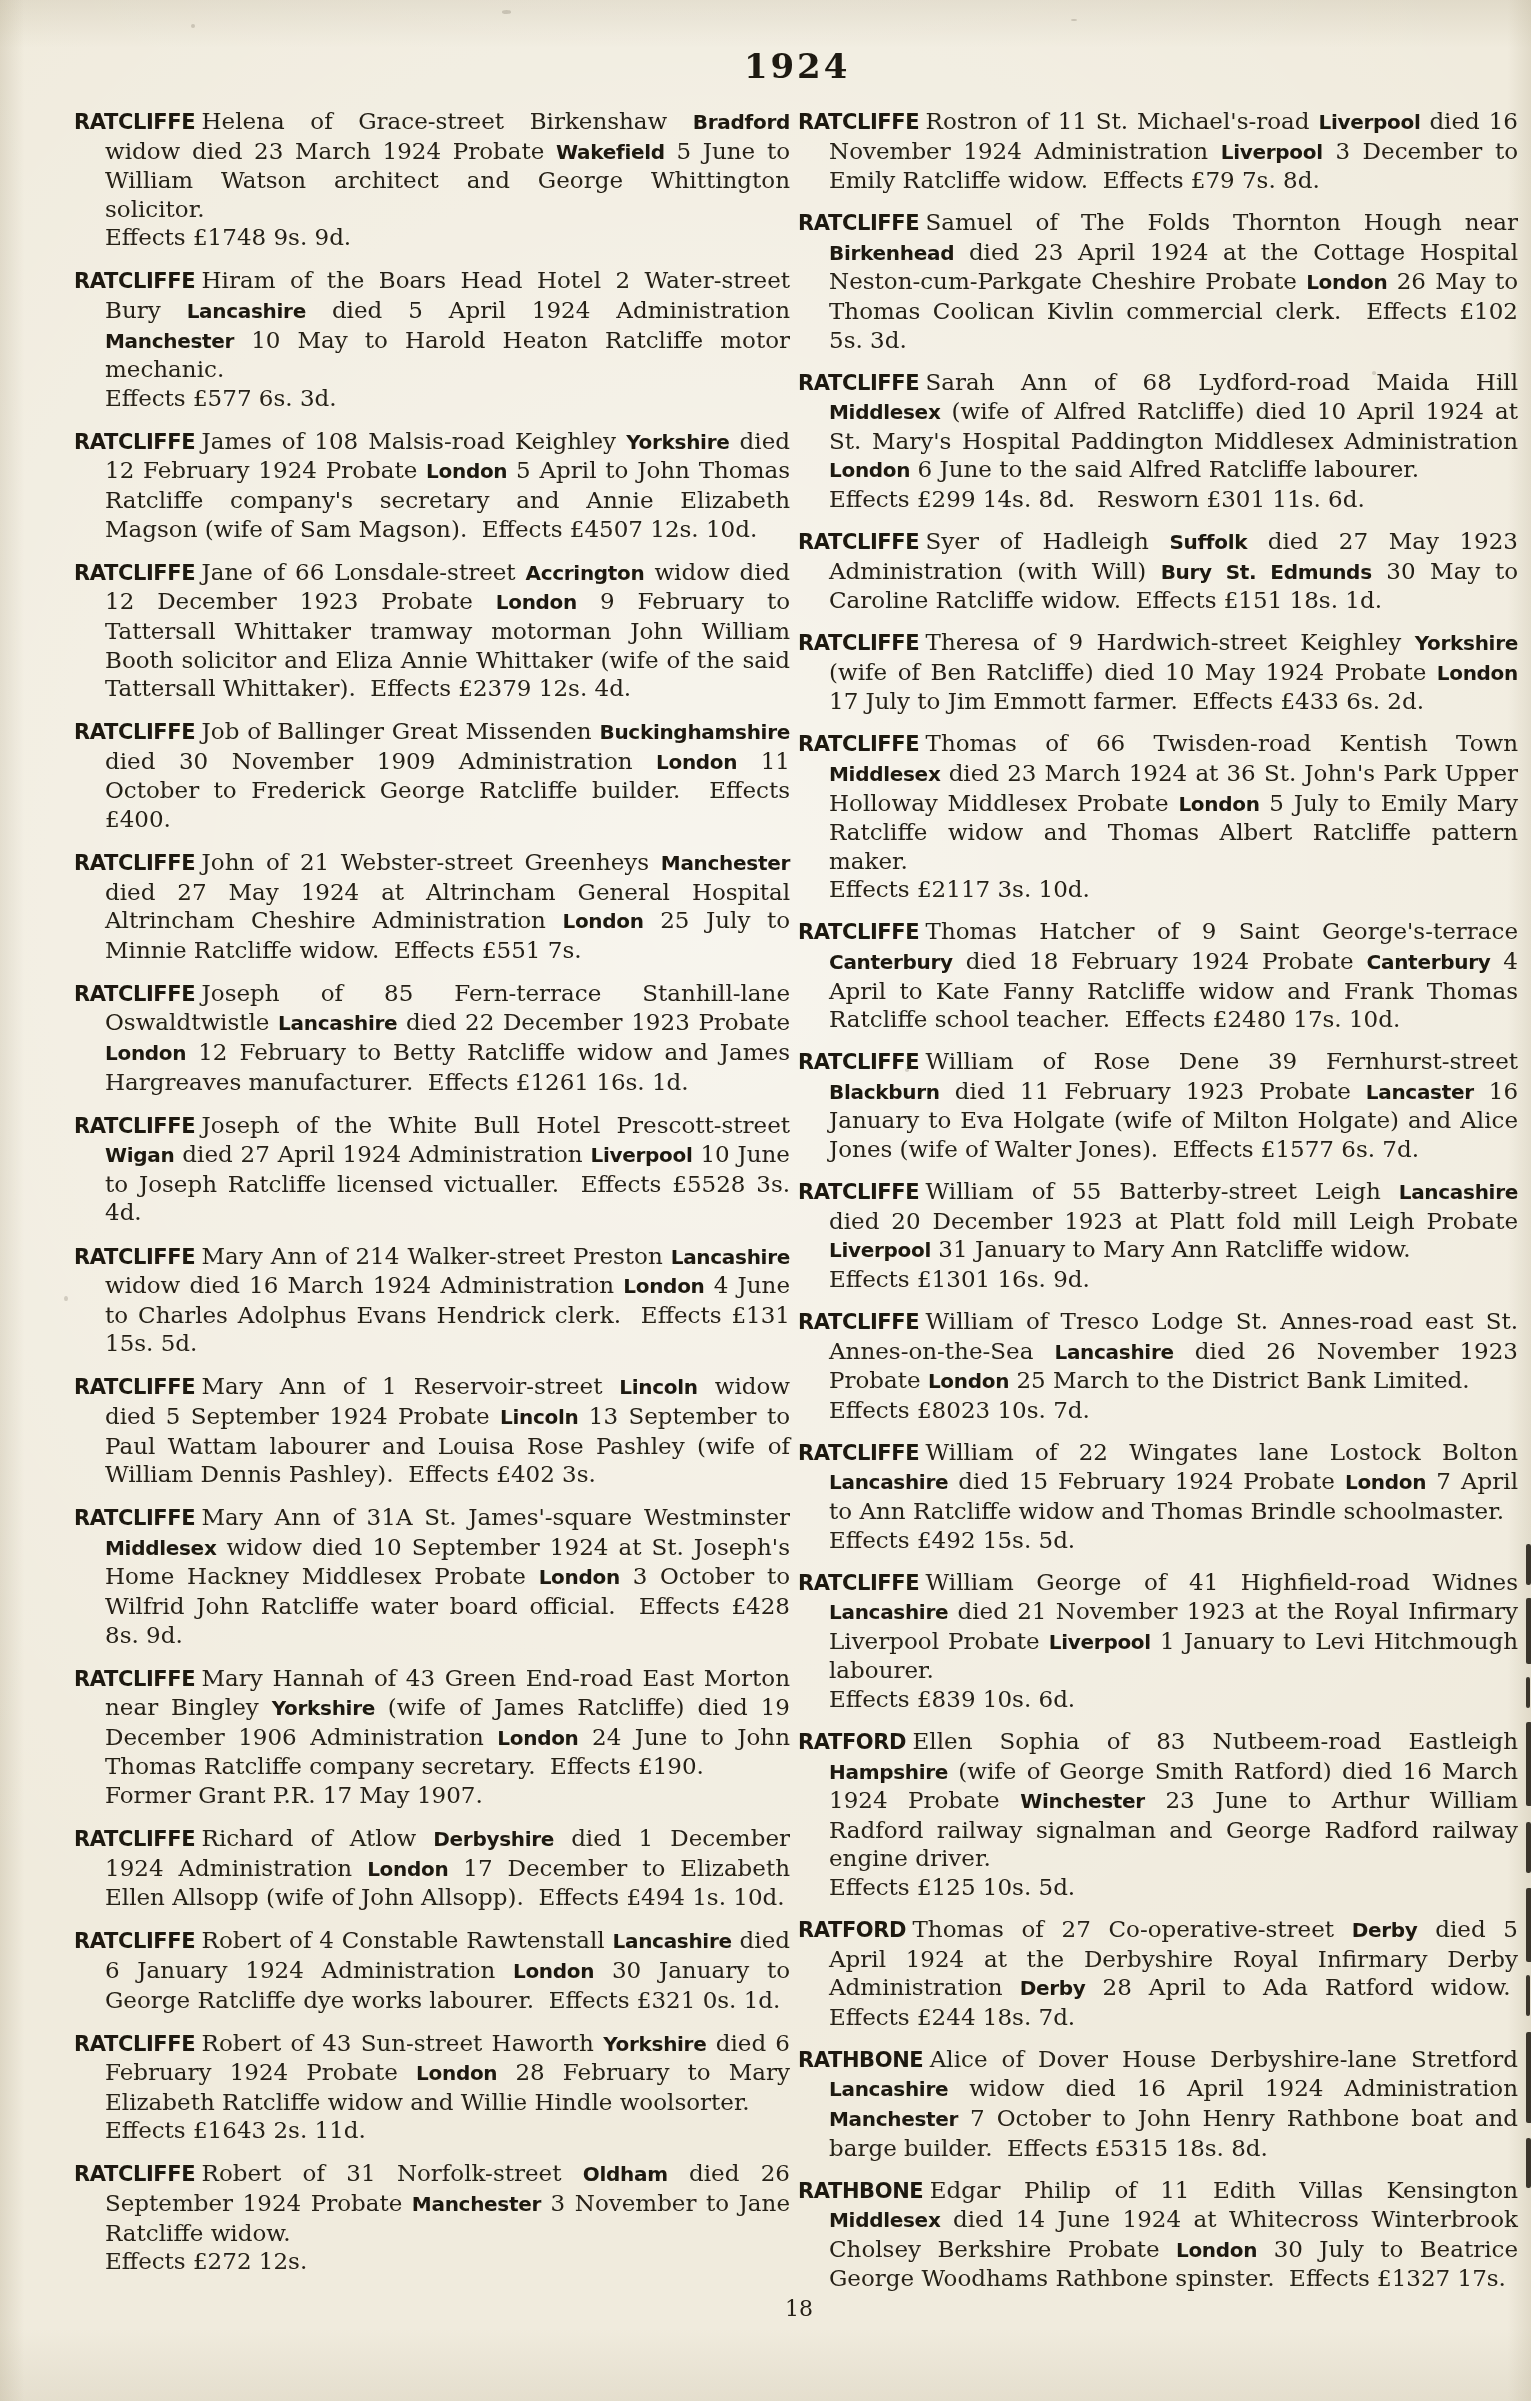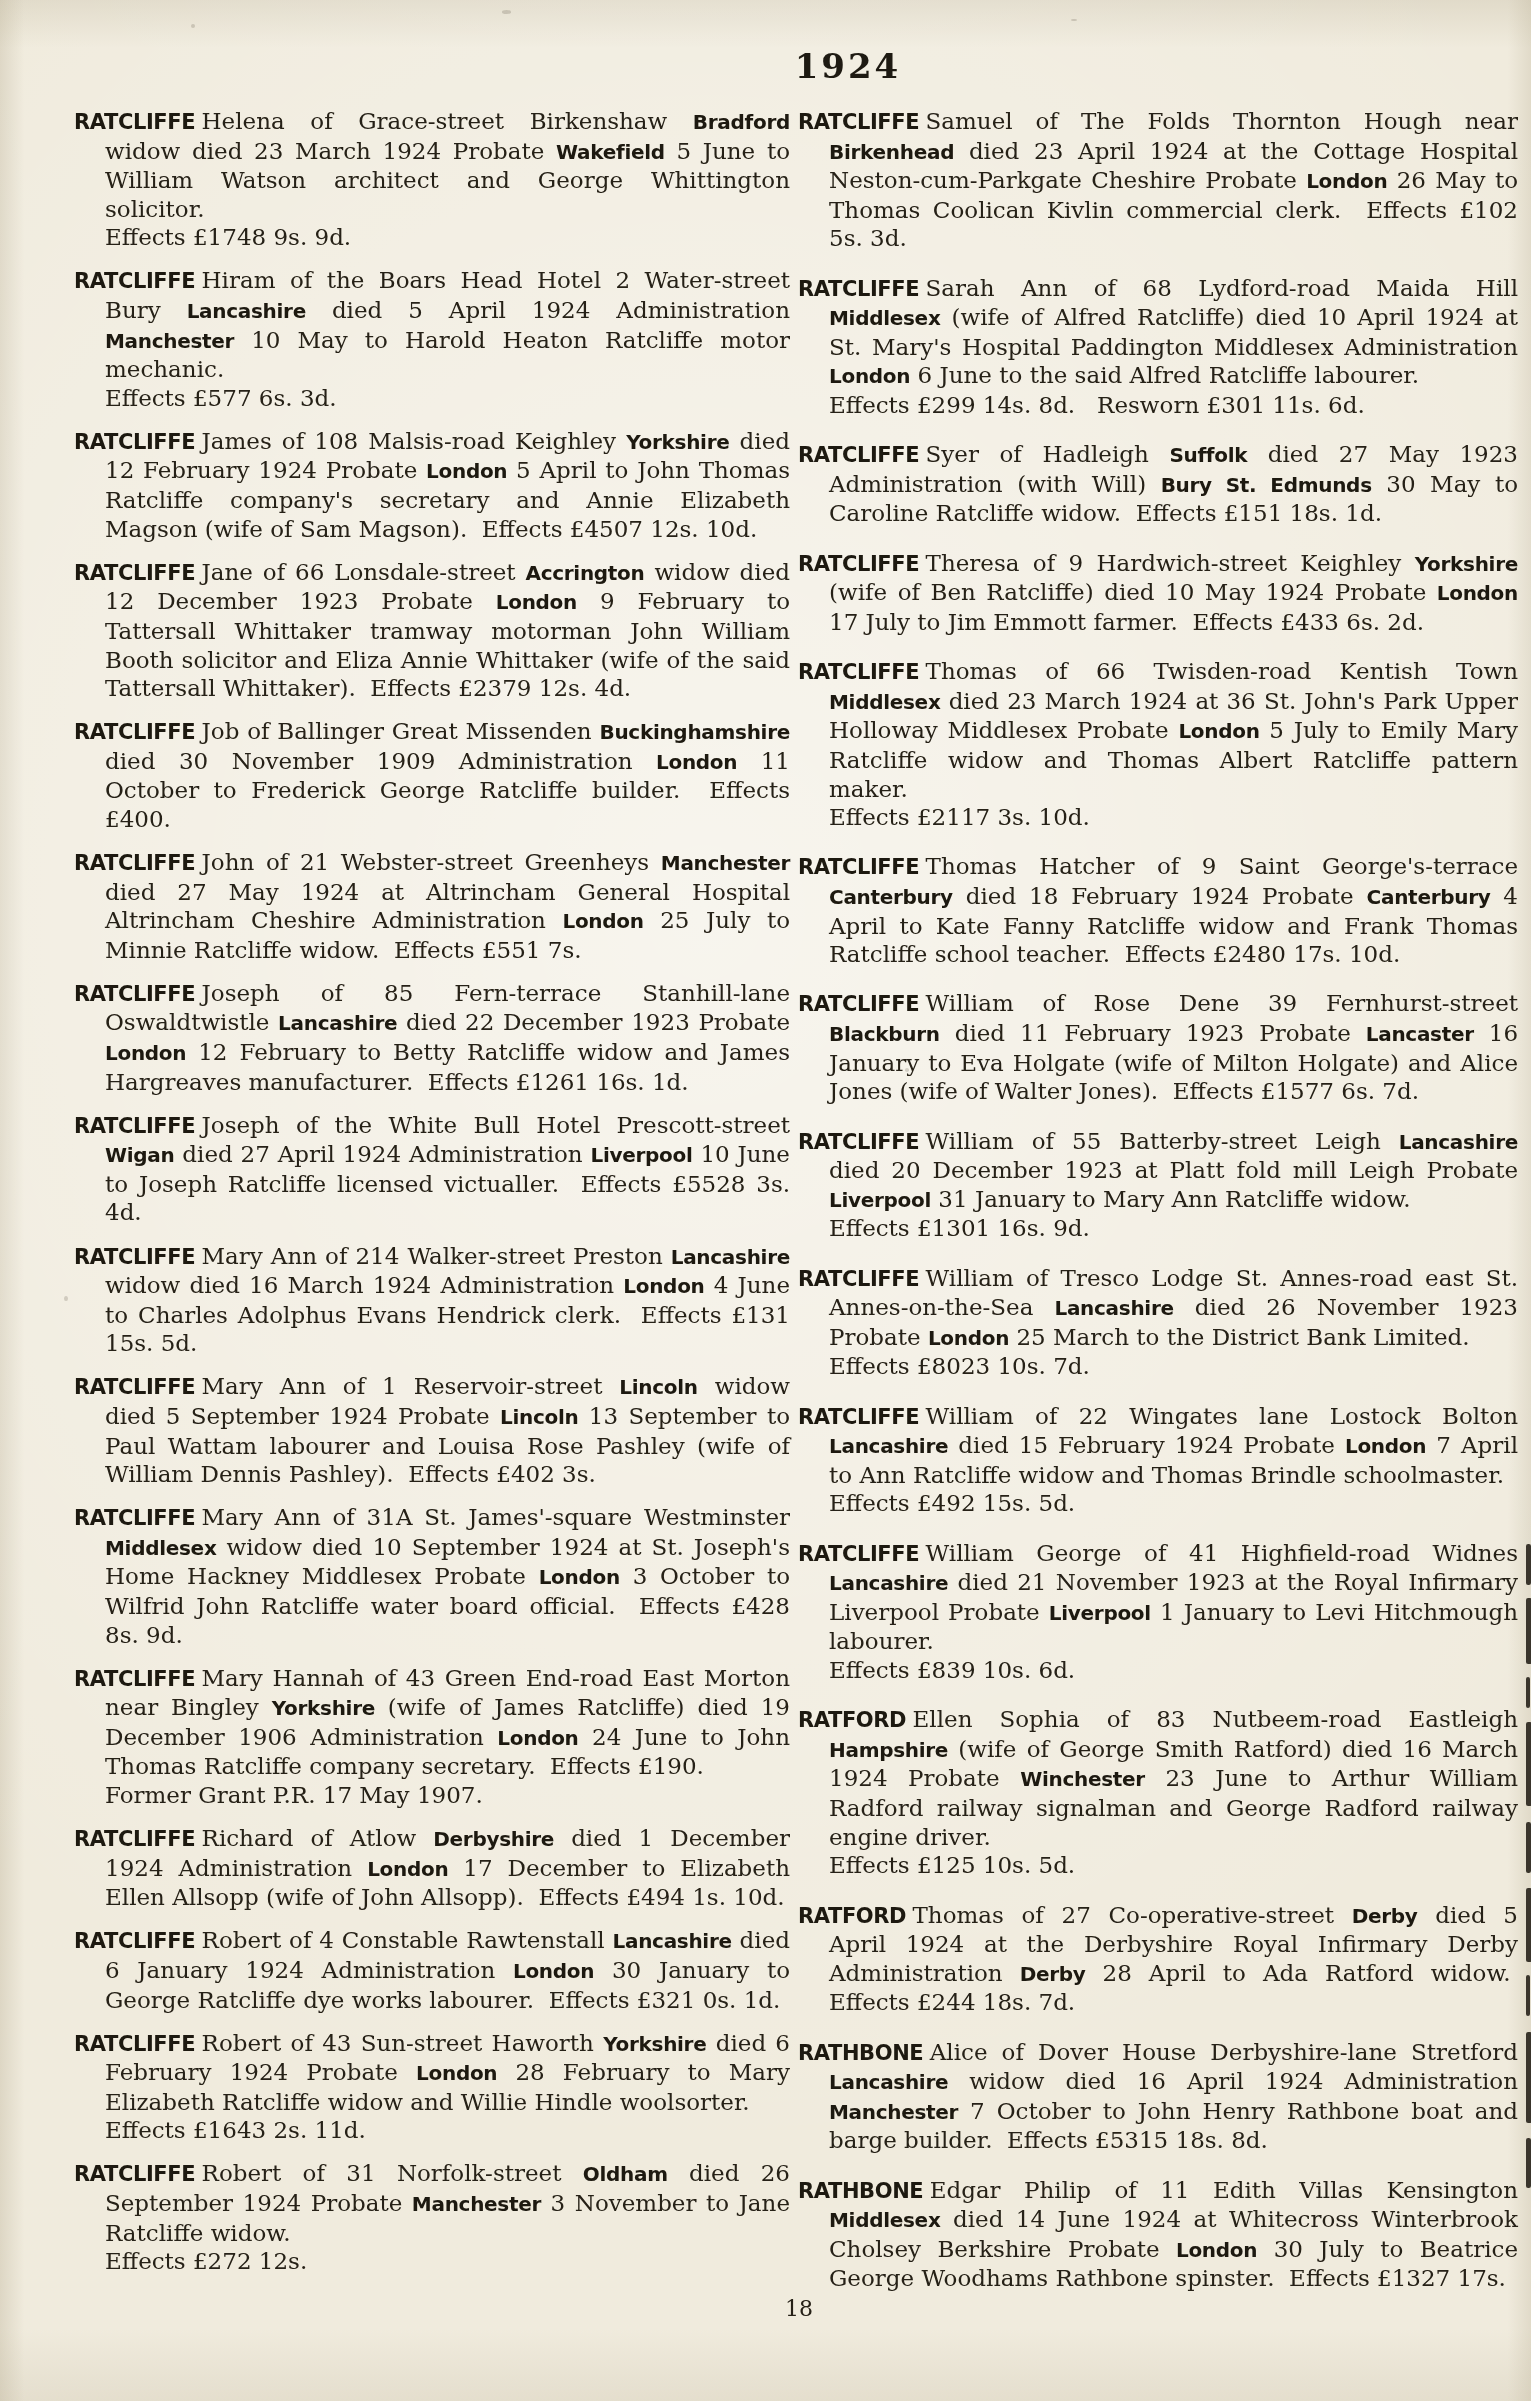--- a/index.html
+++ b/index.html
@@ -11,21 +11,21 @@
     color:#262117;
     font-family:"DejaVu Serif",serif;
     background:
       radial-gradient(130% 95% at 46% 38%, rgba(255,255,255,0.50) 0%, rgba(255,255,255,0) 55%),
       linear-gradient(90deg, rgba(186,176,150,0.35) 0%, rgba(186,176,150,0) 1.6%, rgba(186,176,150,0) 98.4%, rgba(186,176,150,0.30) 100%),
       linear-gradient(180deg, rgba(186,176,150,0.28) 0%, rgba(186,176,150,0) 2%, rgba(186,176,150,0) 97%, rgba(186,176,150,0.22) 100%),
       #f0ebdd;
   }
   .year{
     position:absolute;top:46px;left:744px;width:157px;
-    text-align:right;
+    text-align:left;
     font-family:"DejaVu Serif",serif;font-weight:bold;
     font-size:34px;letter-spacing:2.9px;color:#1e1a12;
   }
   .col{
     position:absolute;top:107px;
     display:flex;flex-direction:column;justify-content:space-between;
   }
   #col-left{left:74px;width:716px;height:2169px;}
   #col-right{left:798px;width:720px;height:2186px;}
   .entry{
@@ -69,20 +69,21 @@
       <p class="entry"><span class="sn">RATCLIFFE</span><span>Mary Ann of 214 Walker-street Preston </span><span class="b">Lancashire</span><span> widow died 16 March 1924 Administration </span><span class="b">London</span><span> 4 June to Charles Adolphus Evans Hendrick clerk.&nbsp; Effects £131 15s. 5d.</span></p>
       <p class="entry"><span class="sn">RATCLIFFE</span><span>Mary Ann of 1 Reservoir-street </span><span class="b">Lincoln</span><span> widow died 5 September 1924 Probate </span><span class="b">Lincoln</span><span> 13 September to Paul Wattam labourer and Louisa Rose Pashley (wife of William Dennis Pashley).&nbsp; Effects £402 3s.</span></p>
       <p class="entry"><span class="sn">RATCLIFFE</span><span>Mary Ann of 31A St. James'-square Westminster </span><span class="b">Middlesex</span><span> widow died 10 September 1924 at St. Joseph's Home Hackney Middlesex Probate </span><span class="b">London</span><span> 3 October to Wilfrid John Ratcliffe water board official.&nbsp; Effects £428 8s. 9d.</span></p>
       <p class="entry"><span class="sn">RATCLIFFE</span><span>Mary Hannah of 43 Green End-road East Morton near Bingley </span><span class="b">Yorkshire</span><span> (wife of James Ratcliffe) died 19 December 1906 Administration </span><span class="b">London</span><span> 24 June to John Thomas Ratcliffe company secretary.&nbsp; Effects £190.</span><br><span>Former Grant P.R. 17 May 1907.</span></p>
       <p class="entry"><span class="sn">RATCLIFFE</span><span>Richard of Atlow </span><span class="b">Derbyshire</span><span> died 1 December 1924 Administration </span><span class="b">London</span><span> 17 December to Elizabeth Ellen Allsopp (wife of John Allsopp).&nbsp; Effects £494 1s. 10d.</span></p>
       <p class="entry"><span class="sn">RATCLIFFE</span><span>Robert of 4 Constable Rawtenstall </span><span class="b">Lancashire</span><span> died 6 January 1924 Administration </span><span class="b">London</span><span> 30 January to George Ratcliffe dye works labourer.&nbsp; Effects £321 0s. 1d.</span></p>
       <p class="entry"><span class="sn">RATCLIFFE</span><span>Robert of 43 Sun-street Haworth </span><span class="b">Yorkshire</span><span> died 6 February 1924 Probate </span><span class="b">London</span><span> 28 February to Mary Elizabeth Ratcliffe widow and Willie Hindle woolsorter.</span><br><span>Effects £1643 2s. 11d.</span></p>
       <p class="entry"><span class="sn">RATCLIFFE</span><span>Robert of 31 Norfolk-street </span><span class="b">Oldham</span><span> died 26 September 1924 Probate </span><span class="b">Manchester</span><span> 3 November to Jane Ratcliffe widow.</span><br><span>Effects £272 12s.</span></p>
     </div>
   <div class="col" id="col-right">
+      <p class="entry"><span class="sn">RATCLIFFE</span><span>Rostron of 11 St. Michael's-road </span><span class="b">Liverpool</span><span> died 16 November 1924 Administration </span><span class="b">Liverpool</span><span> 3 December to Emily Ratcliffe widow.&nbsp; Effects £79 7s. 8d.</span></p>
       <p class="entry"><span class="sn">RATCLIFFE</span><span>Samuel of The Folds Thornton Hough near </span><span class="b">Birkenhead</span><span> died 23 April 1924 at the Cottage Hospital Neston-cum-Parkgate Cheshire Probate </span><span class="b">London</span><span> 26 May to Thomas Coolican Kivlin commercial clerk.&nbsp; Effects £102 5s. 3d.</span></p>
       <p class="entry"><span class="sn">RATCLIFFE</span><span>Sarah Ann of 68 Lydford-road Maida Hill </span><span class="b">Middlesex</span><span> (wife of Alfred Ratcliffe) died 10 April 1924 at St. Mary's Hospital Paddington Middlesex Administration </span><span class="b">London</span><span> 6 June to the said Alfred Ratcliffe labourer.</span><br><span>Effects £299 14s. 8d.&nbsp;&nbsp; Resworn £301 11s. 6d.</span></p>
       <p class="entry"><span class="sn">RATCLIFFE</span><span>Syer of Hadleigh </span><span class="b">Suffolk</span><span> died 27 May 1923 Administration (with Will) </span><span class="b">Bury St. Edmunds</span><span> 30 May to Caroline Ratcliffe widow.&nbsp; Effects £151 18s. 1d.</span></p>
       <p class="entry"><span class="sn">RATCLIFFE</span><span>Theresa of 9 Hardwich-street Keighley </span><span class="b">Yorkshire</span><span> (wife of Ben Ratcliffe) died 10 May 1924 Probate </span><span class="b">London</span><span> 17 July to Jim Emmott farmer.&nbsp; Effects £433 6s. 2d.</span></p>
       <p class="entry"><span class="sn">RATCLIFFE</span><span>Thomas of 66 Twisden-road Kentish Town </span><span class="b">Middlesex</span><span> died 23 March 1924 at 36 St. John's Park Upper Holloway Middlesex Probate </span><span class="b">London</span><span> 5 July to Emily Mary Ratcliffe widow and Thomas Albert Ratcliffe pattern maker.</span><br><span>Effects £2117 3s. 10d.</span></p>
       <p class="entry"><span class="sn">RATCLIFFE</span><span>Thomas Hatcher of 9 Saint George's-terrace </span><span class="b">Canterbury</span><span> died 18 February 1924 Probate </span><span class="b">Canterbury</span><span> 4 April to Kate Fanny Ratcliffe widow and Frank Thomas Ratcliffe school teacher.&nbsp; Effects £2480 17s. 10d.</span></p>
       <p class="entry"><span class="sn">RATCLIFFE</span><span>William of Rose Dene 39 Fernhurst-street </span><span class="b">Blackburn</span><span> died 11 February 1923 Probate </span><span class="b">Lancaster</span><span> 16 January to Eva Holgate (wife of Milton Holgate) and Alice Jones (wife of Walter Jones).&nbsp; Effects £1577 6s. 7d.</span></p>
       <p class="entry"><span class="sn">RATCLIFFE</span><span>William of 55 Batterby-street Leigh </span><span class="b">Lancashire</span><span> died 20 December 1923 at Platt fold mill Leigh Probate </span><span class="b">Liverpool</span><span> 31 January to Mary Ann Ratcliffe widow.</span><br><span>Effects £1301 16s. 9d.</span></p>
       <p class="entry"><span class="sn">RATCLIFFE</span><span>William of Tresco Lodge St. Annes-road east St. Annes-on-the-Sea </span><span class="b">Lancashire</span><span> died 26 November 1923 Probate </span><span class="b">London</span><span> 25 March to the District Bank Limited.</span><br><span>Effects £8023 10s. 7d.</span></p>
       <p class="entry"><span class="sn">RATCLIFFE</span><span>William of 22 Wingates lane Lostock Bolton </span><span class="b">Lancashire</span><span> died 15 February 1924 Probate </span><span class="b">London</span><span> 7 April to Ann Ratcliffe widow and Thomas Brindle schoolmaster.</span><br><span>Effects £492 15s. 5d.</span></p>

